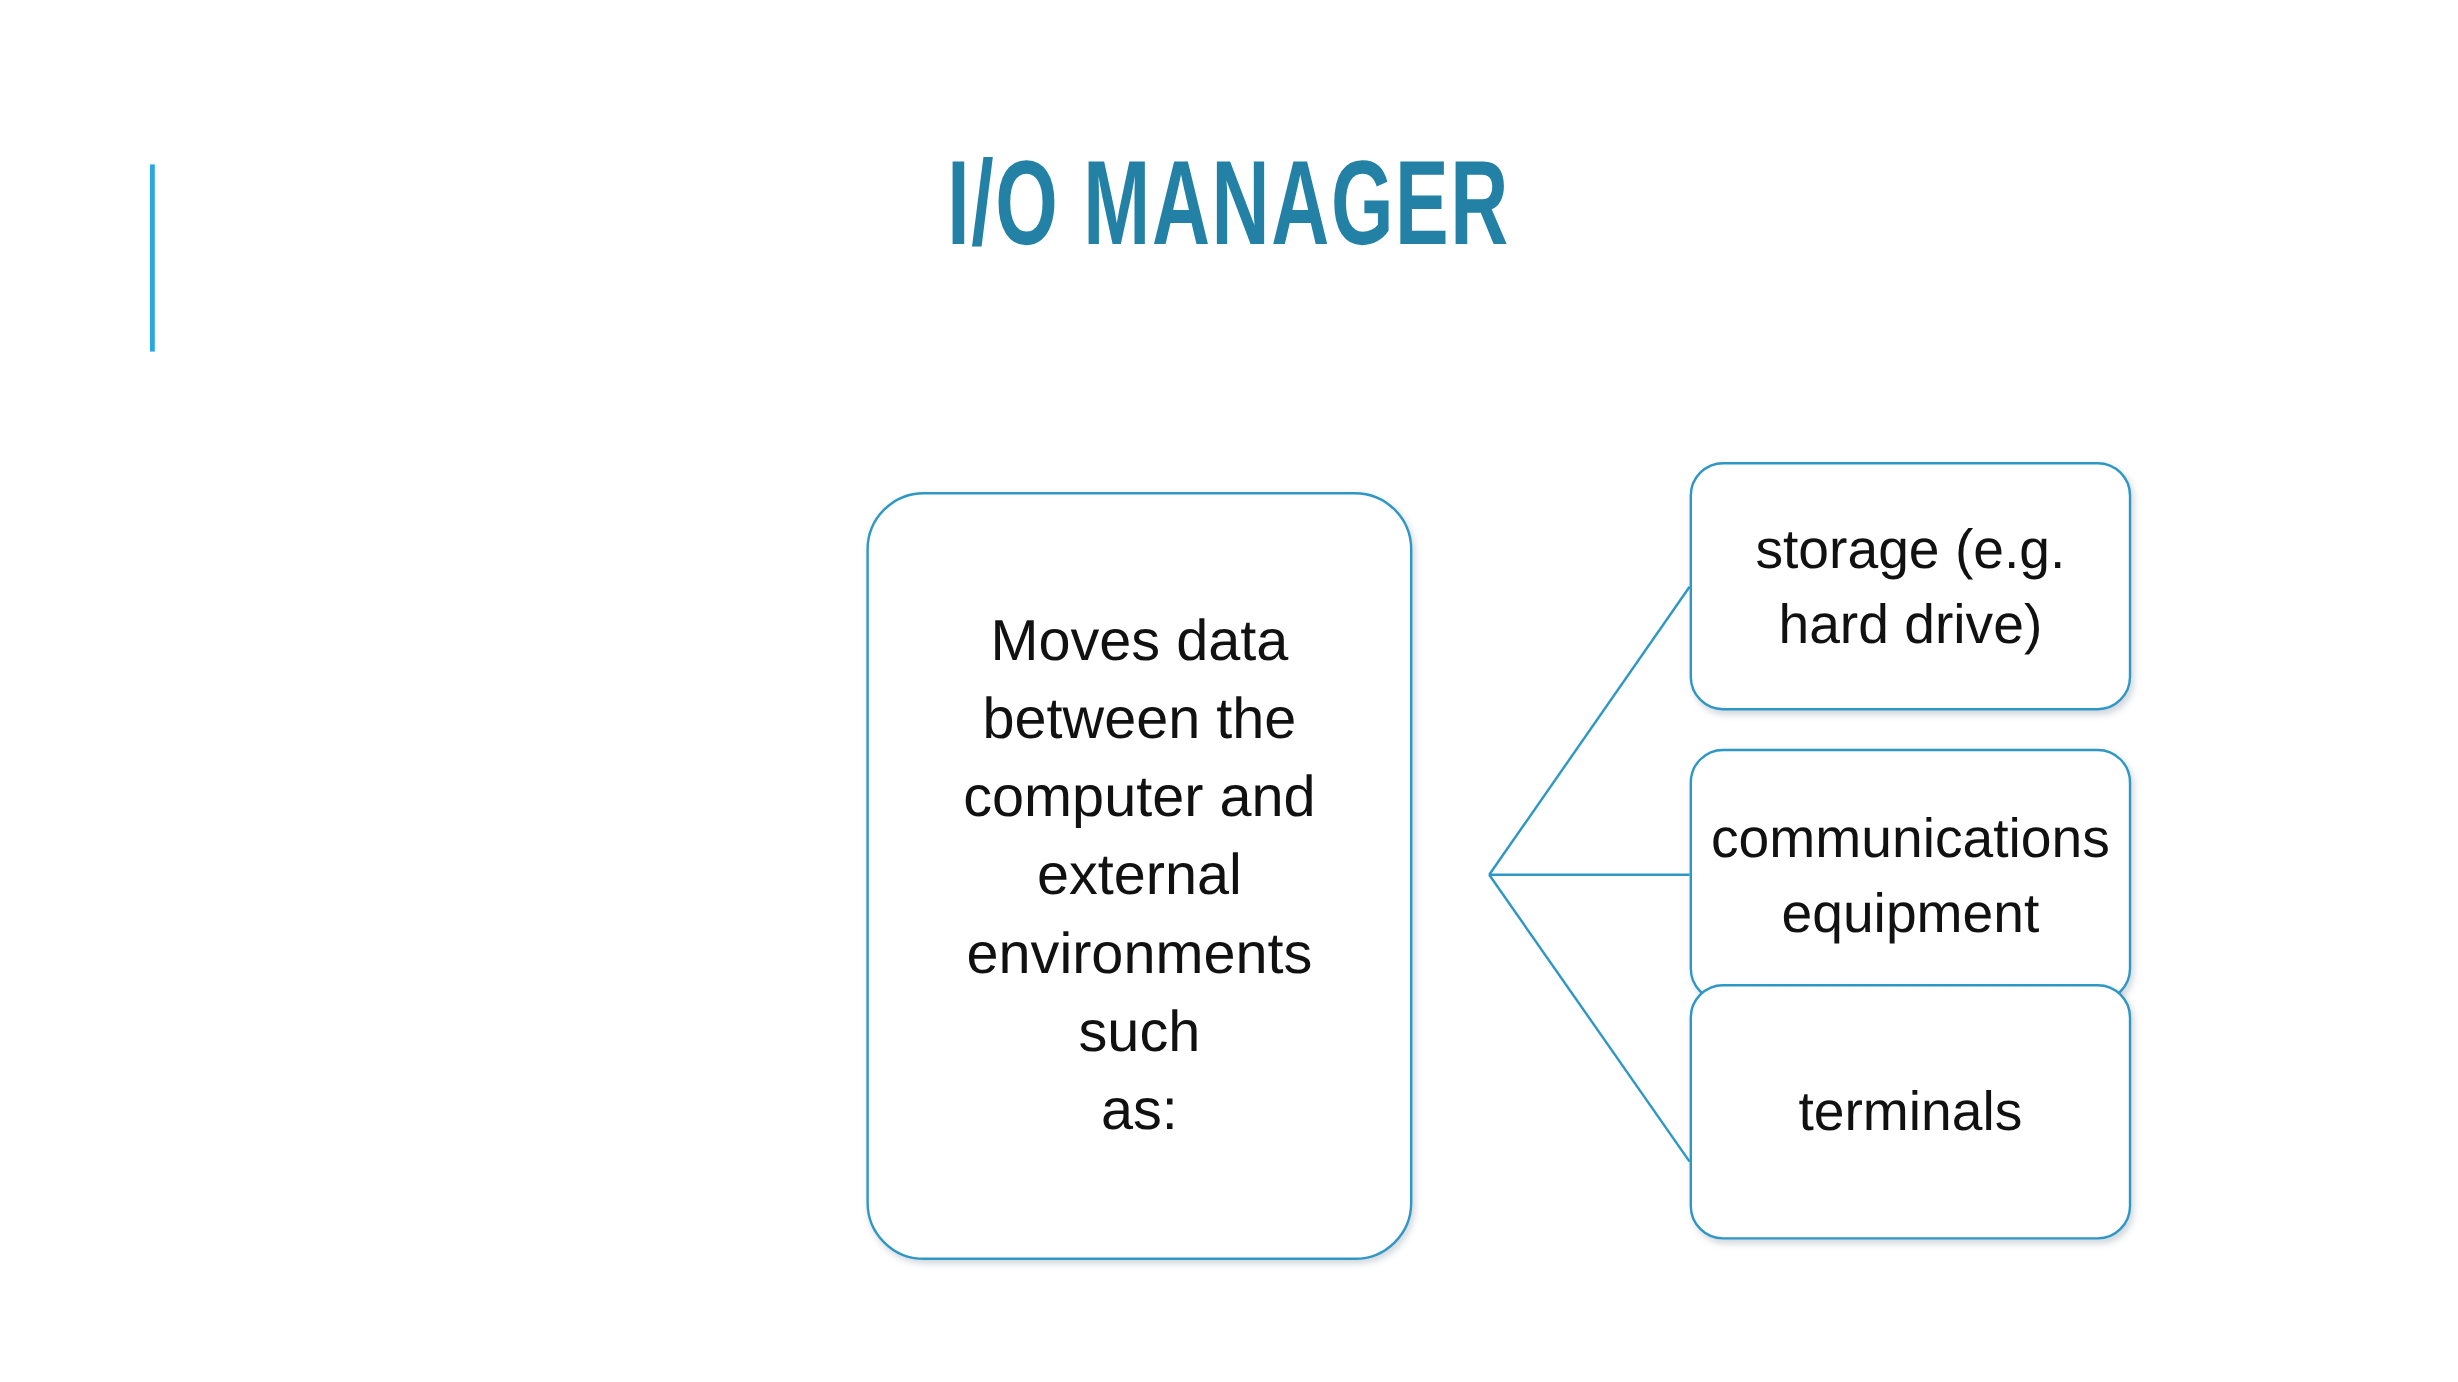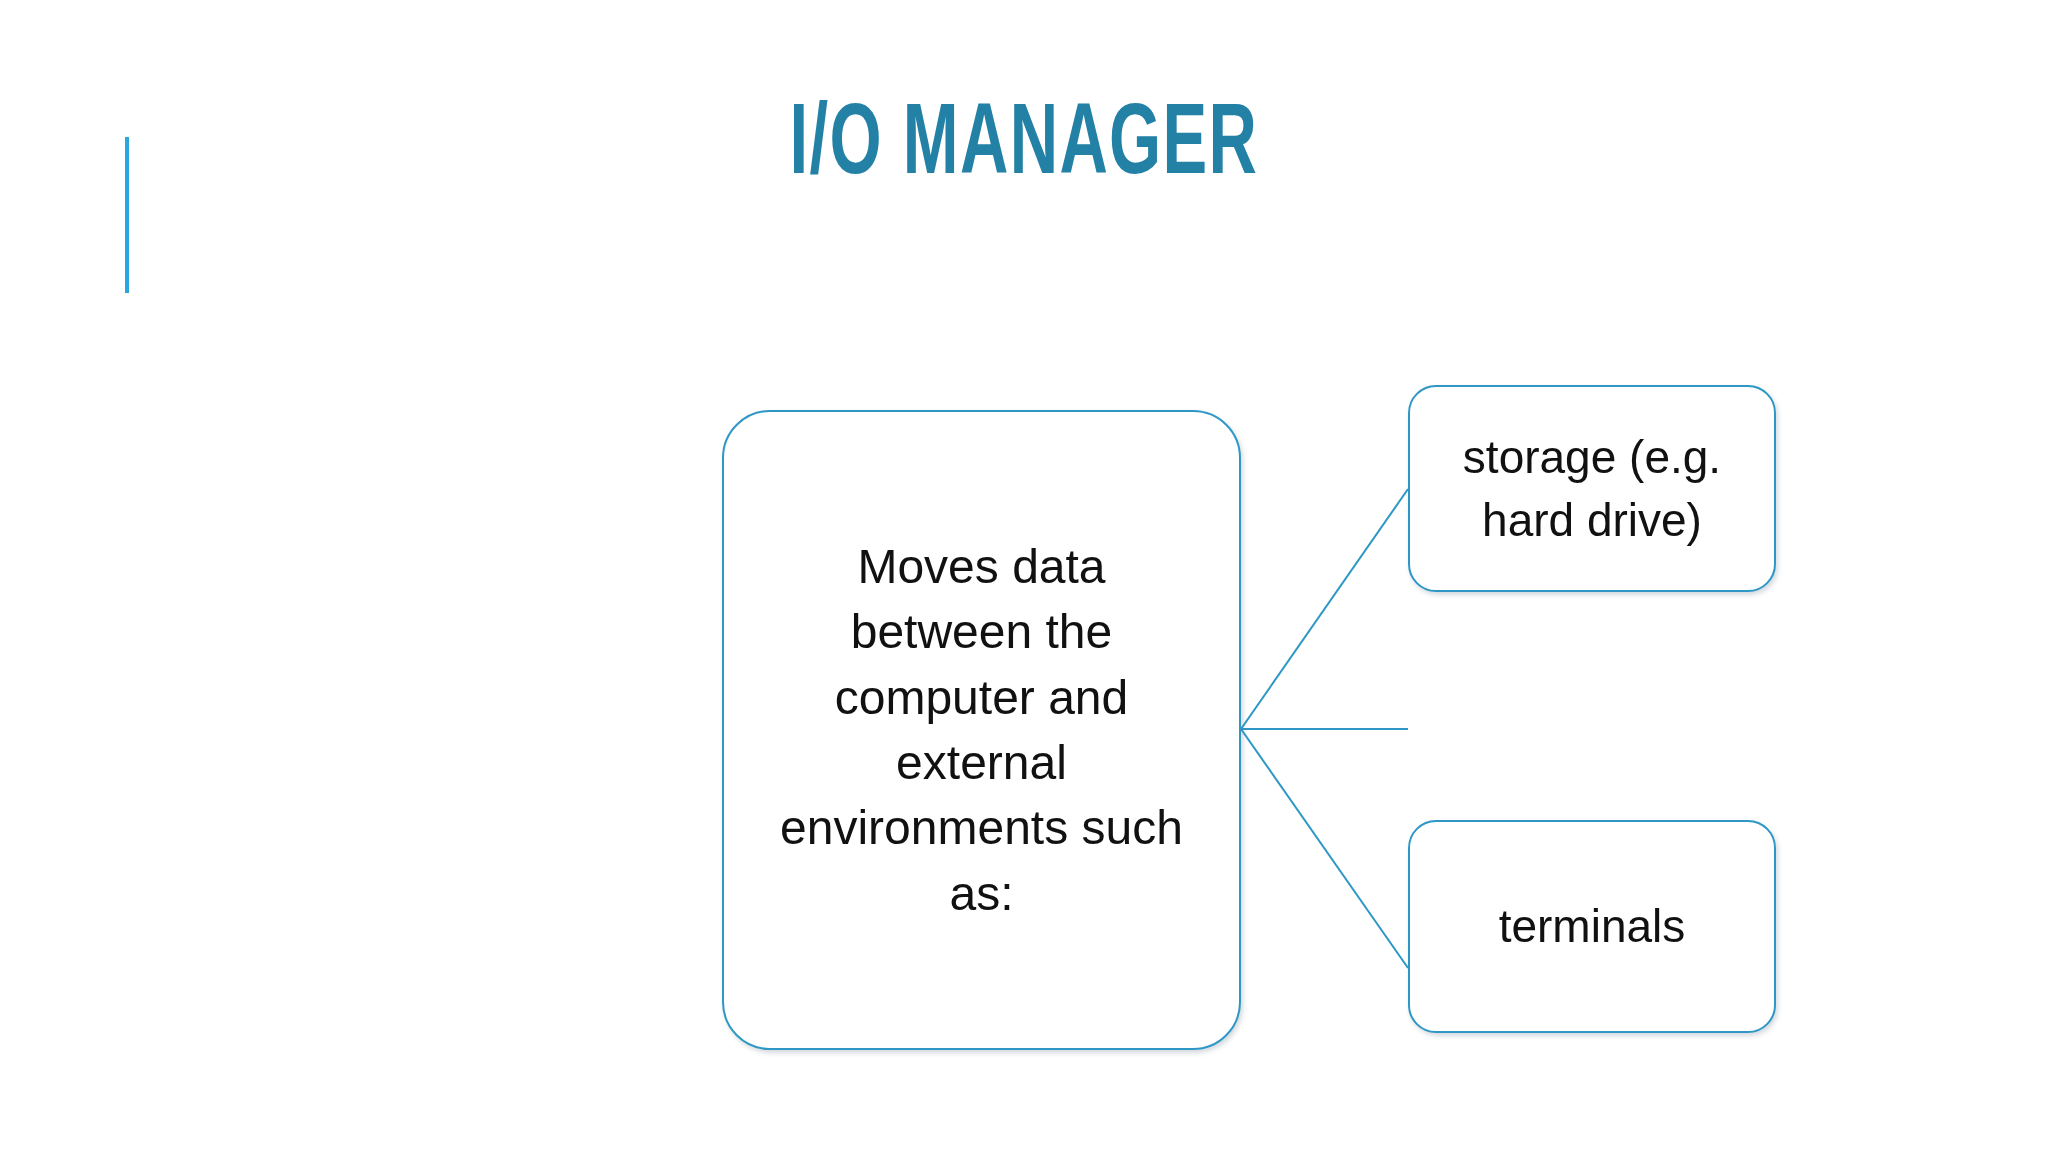--- a/index.html
+++ b/index.html
@@ -24,21 +24,21 @@
     background: var(--background);
   }
   .accent-bar {
     position: absolute;
     left: 125px; top: 137px;
     width: 4px; height: 156px;
     background: var(--accent);
   }
   .slide-title {
     position: absolute;
-    left: 0; right: 0; top: 88px;
+    left: 0; right: 0; top: 119px;
     text-align: center;
     font-size: 100px;
     line-height: 100px;
     font-weight: bold;
     color: var(--title);
     letter-spacing: 2px;
     white-space: nowrap;
   }
   .slide-title .condense {
     display: inline-block;
@@ -52,21 +52,21 @@
     display: flex;
     align-items: center;
     justify-content: center;
     text-align: center;
     color: var(--text);
     box-shadow: 2px 3px 5px rgba(100,120,135,0.28);
     white-space: pre-line;
   }
   .source-box {
     left: 722px; top: 410px;
-    width: 519px; height: 640px;
+    width: 455px; height: 640px;
     border-radius: 48px;
     font-size: 48px;
     line-height: 1.36;
     padding: 0 28px;
   }
   .branch-box {
     left: 1408px;
     width: 368px;
     border-radius: 28px;
     font-size: 46px;
@@ -105,18 +105,22 @@
 external
 environments such
 as:</span>
   </div>
 
   <div class="shape branch-box branch-storage">
     <span>storage (e.g.
 hard drive)</span>
   </div>
 
+  <div class="shape branch-box branch-comms">
+    <span>communications
+equipment</span>
+  </div>
 
   <div class="shape branch-box branch-terminals">
     <span>terminals</span>
   </div>
 
 </div>
 
 </body></html>

